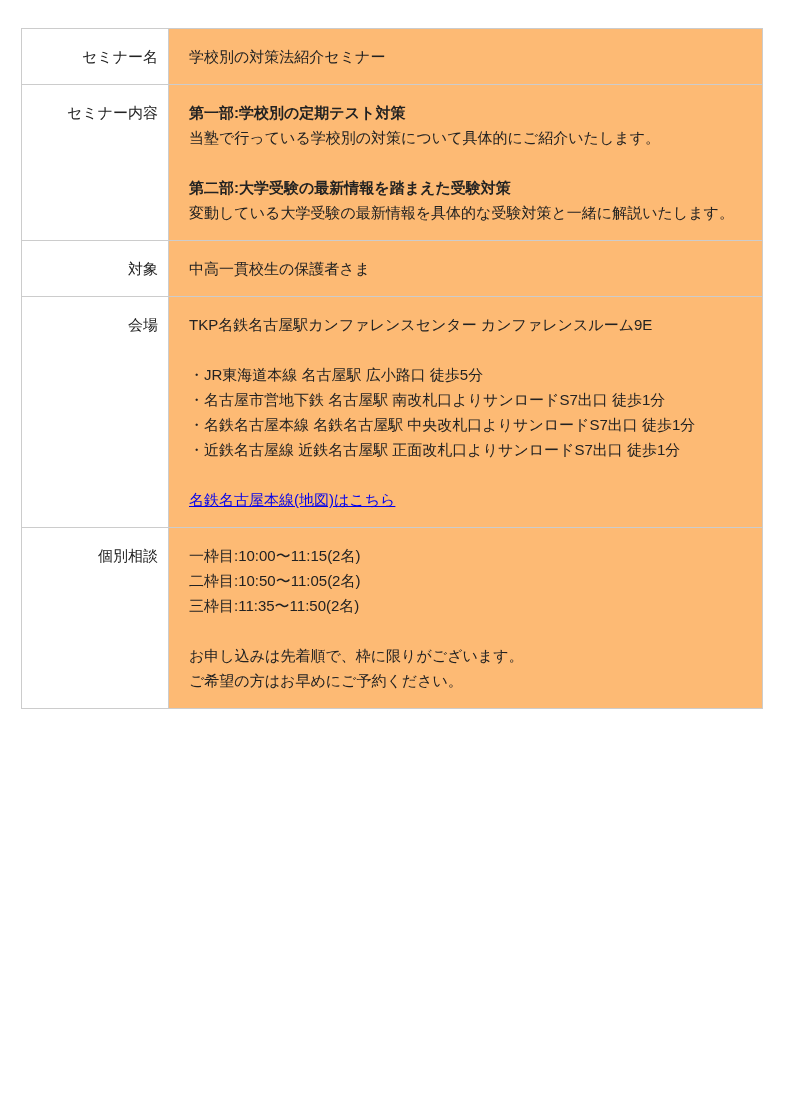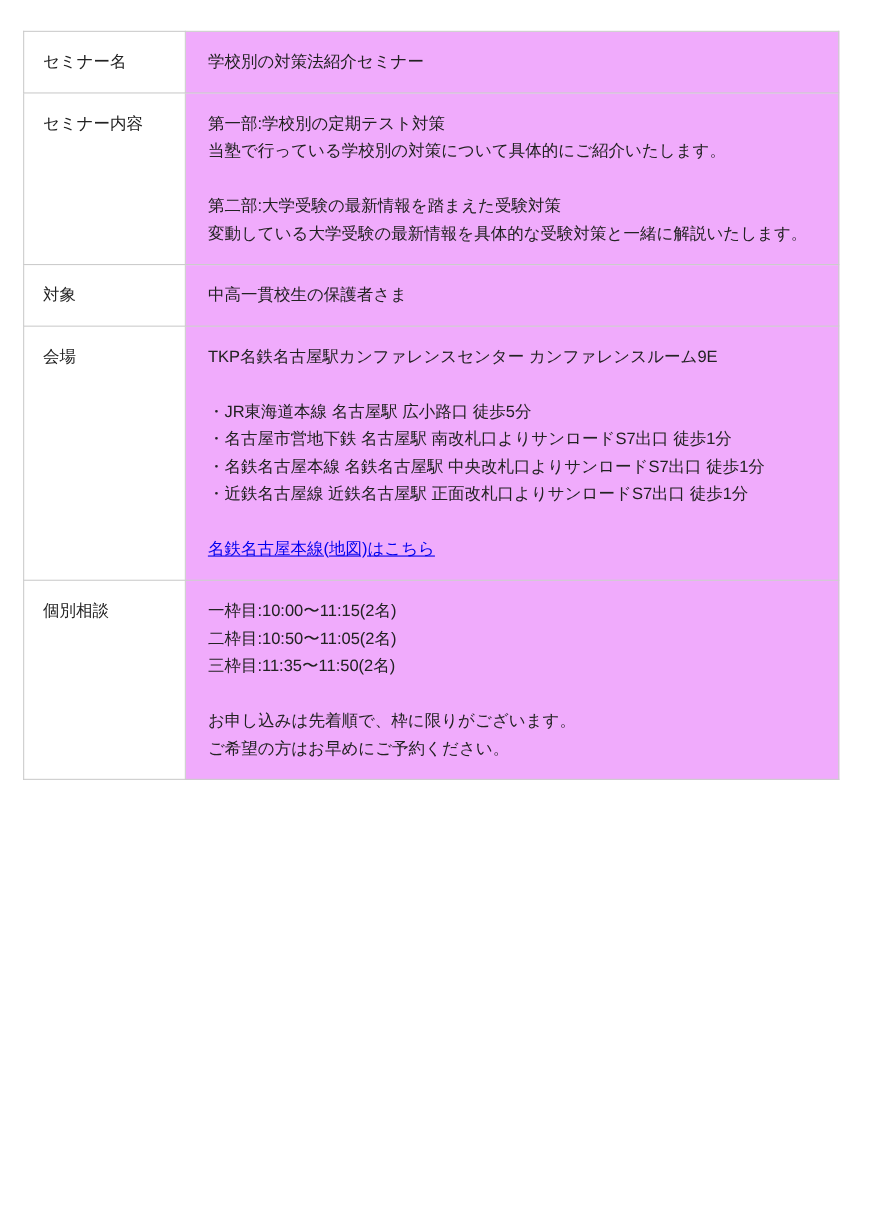--- a/index.html
+++ b/index.html
@@ -30,27 +30,28 @@
     font-size: 15px;
     line-height: 25px;
     text-align: left;
     font-weight: normal;
     word-break: break-word;
   }
   table.seminar-table th {
     width: 147px;
     padding: 15px 10px 15px 17px;
     background: #ffffff;
+    text-align: right;
   }
   table.seminar-table td {
     padding: 15px 20px 15px 20px;
-    background: #f0abfc;
+    background: #fdba74;
   }
   .line { min-height: 25px; }
-  .line.bold { font-weight: normal; }
+  .line.bold { font-weight: bold; }
   .line.indent { padding-left: 20px; }
   .line.blank { min-height: 25px; }
   a.access-link {
     color: #0000ee;
     text-decoration: underline;
     cursor: pointer;
   }
 </style>
 </head>
 <body>

